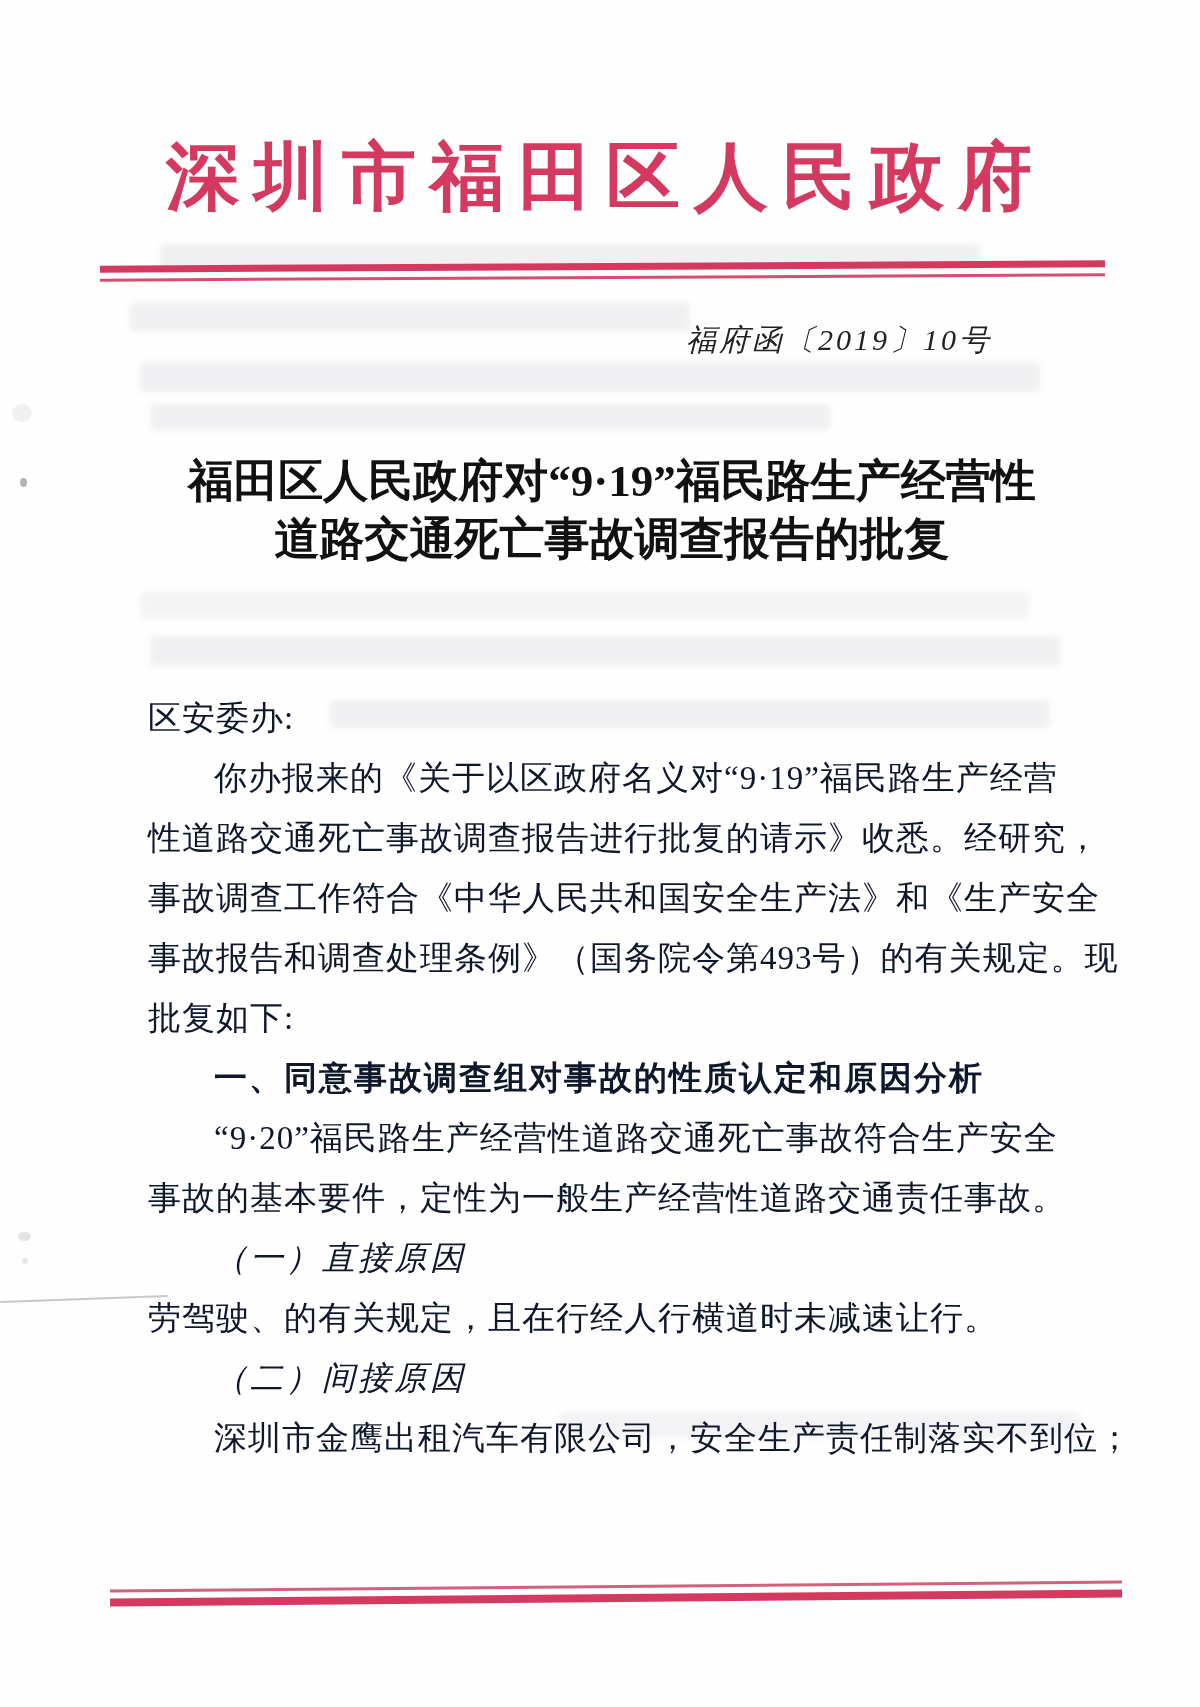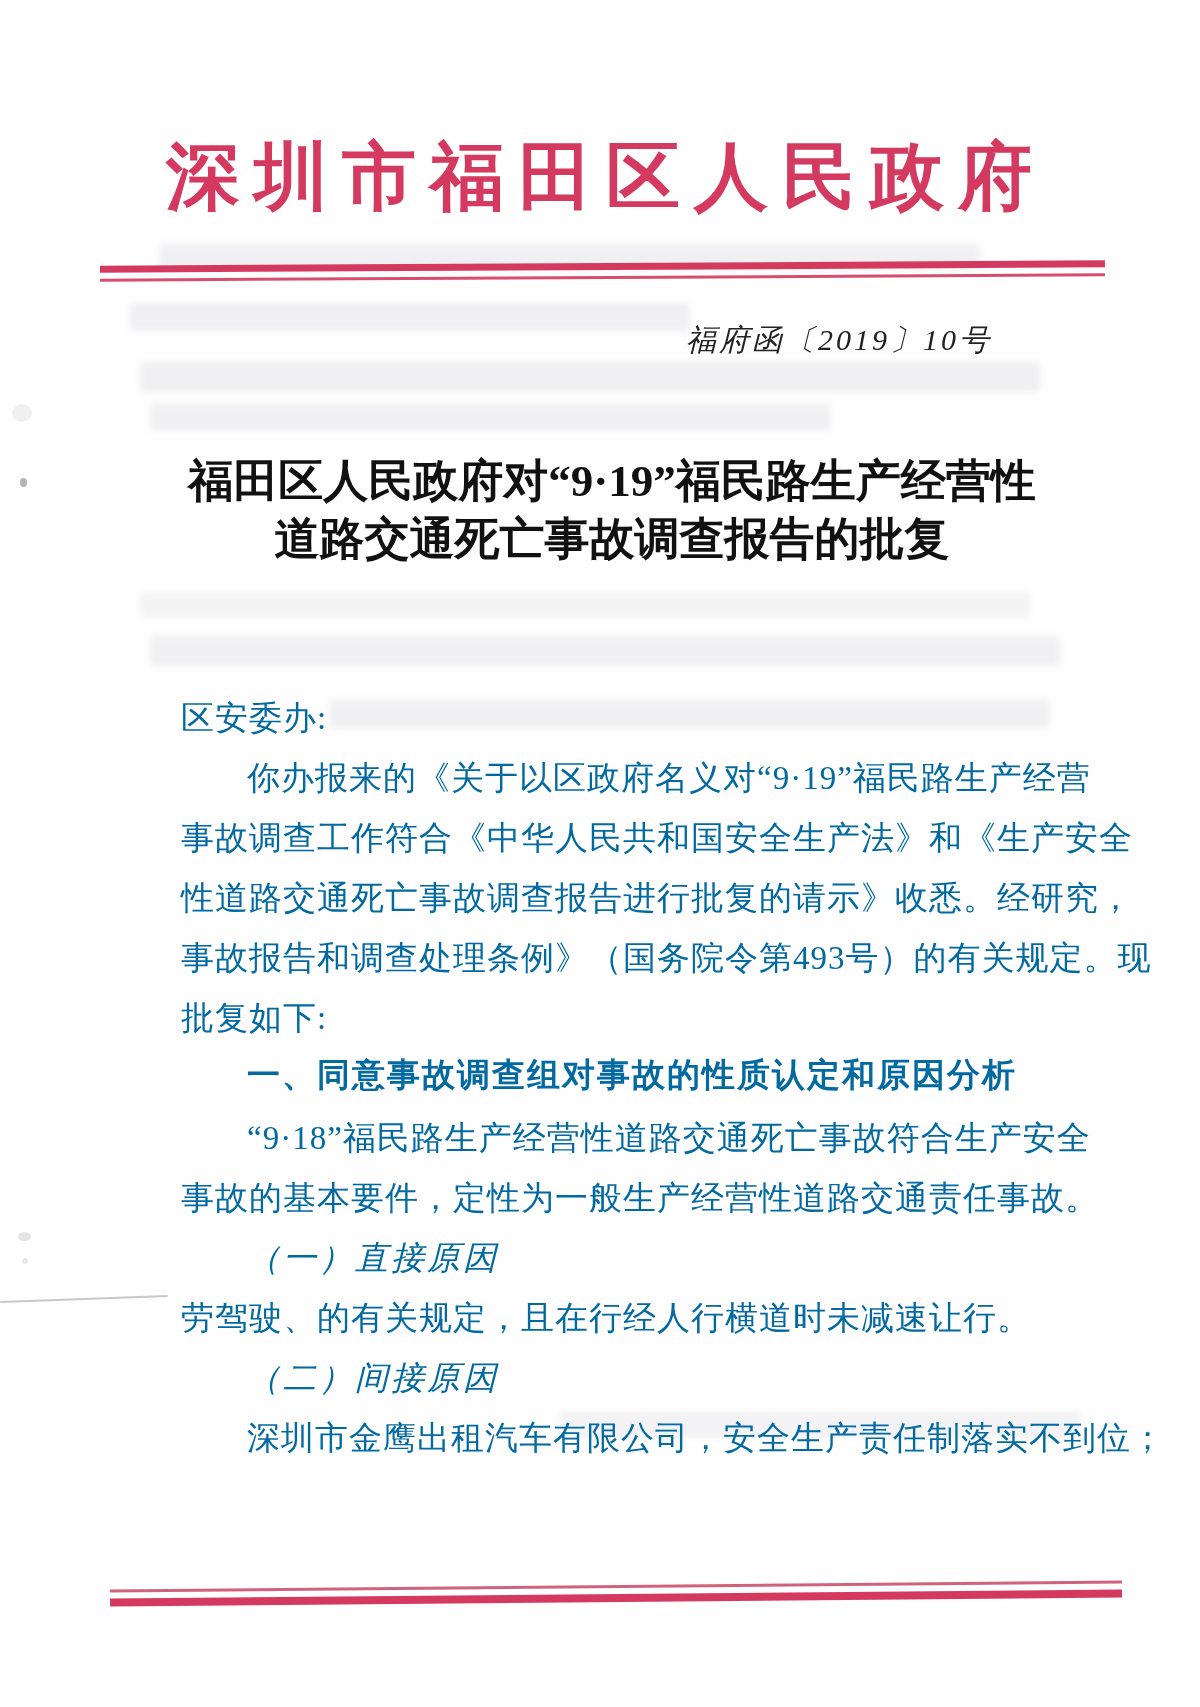--- a/index.html
+++ b/index.html
@@ -69,26 +69,25 @@
     top: 688px;
     left: 148px;
     width: 920px;
   }
   .line {
     height: 60px;
     line-height: 60px;
     font-size: 33px;
     letter-spacing: 1px;
     white-space: nowrap;
-    color: #0369a1;
-    margin-left: 33px;
+    color: #0f172a;
   }
   .indent { padding-left: 66px; }
   .hei {
-    font-family: Liberation Mono, monospace;
+    font-family: Liberation Sans, sans-serif;
     font-weight: 700;
     letter-spacing: 2px;
   }
   .kai { font-style: italic; letter-spacing: 3px; }
 
   
   .rule-bottom {
     position: absolute;
     top: 1585px;
     left: 110px;
@@ -150,26 +149,26 @@
   <div class="doc-number">福府函〔2019〕10号</div>
 
   <div class="doc-title">
     <div>福田区人民政府对“9·19”福民路生产经营性</div>
     <div>道路交通死亡事故调查报告的批复</div>
   </div>
 
   <div class="body-text">
     <div class="line">区安委办:</div>
     <div class="line indent">你办报来的《关于以区政府名义对“9·19”福民路生产经营</div>
+    <div class="line">性道路交通死亡事故调查报告进行批复的请示》收悉。经研究，</div>
     <div class="line">事故调查工作符合《中华人民共和国安全生产法》和《生产安全</div>
-    <div class="line">性道路交通死亡事故调查报告进行批复的请示》收悉。经研究，</div>
     <div class="line">事故报告和调查处理条例》（国务院令第493号）的有关规定。现</div>
     <div class="line">批复如下:</div>
     <div class="line indent hei">一、同意事故调查组对事故的性质认定和原因分析</div>
-    <div class="line indent">“9·18”福民路生产经营性道路交通死亡事故符合生产安全</div>
+    <div class="line indent">“9·20”福民路生产经营性道路交通死亡事故符合生产安全</div>
     <div class="line">事故的基本要件，定性为一般生产经营性道路交通责任事故。</div>
     <div class="line indent kai">（一）直接原因</div>
     <div class="line">劳驾驶、的有关规定，且在行经人行横道时未减速让行。</div>
     <div class="line indent kai">（二）间接原因</div>
     <div class="line indent">深圳市金鹰出租汽车有限公司，安全生产责任制落实不到位；</div>
   </div>
 
   <div class="rule-bottom">
     <div class="thin"></div>
     <div class="gap"></div>

